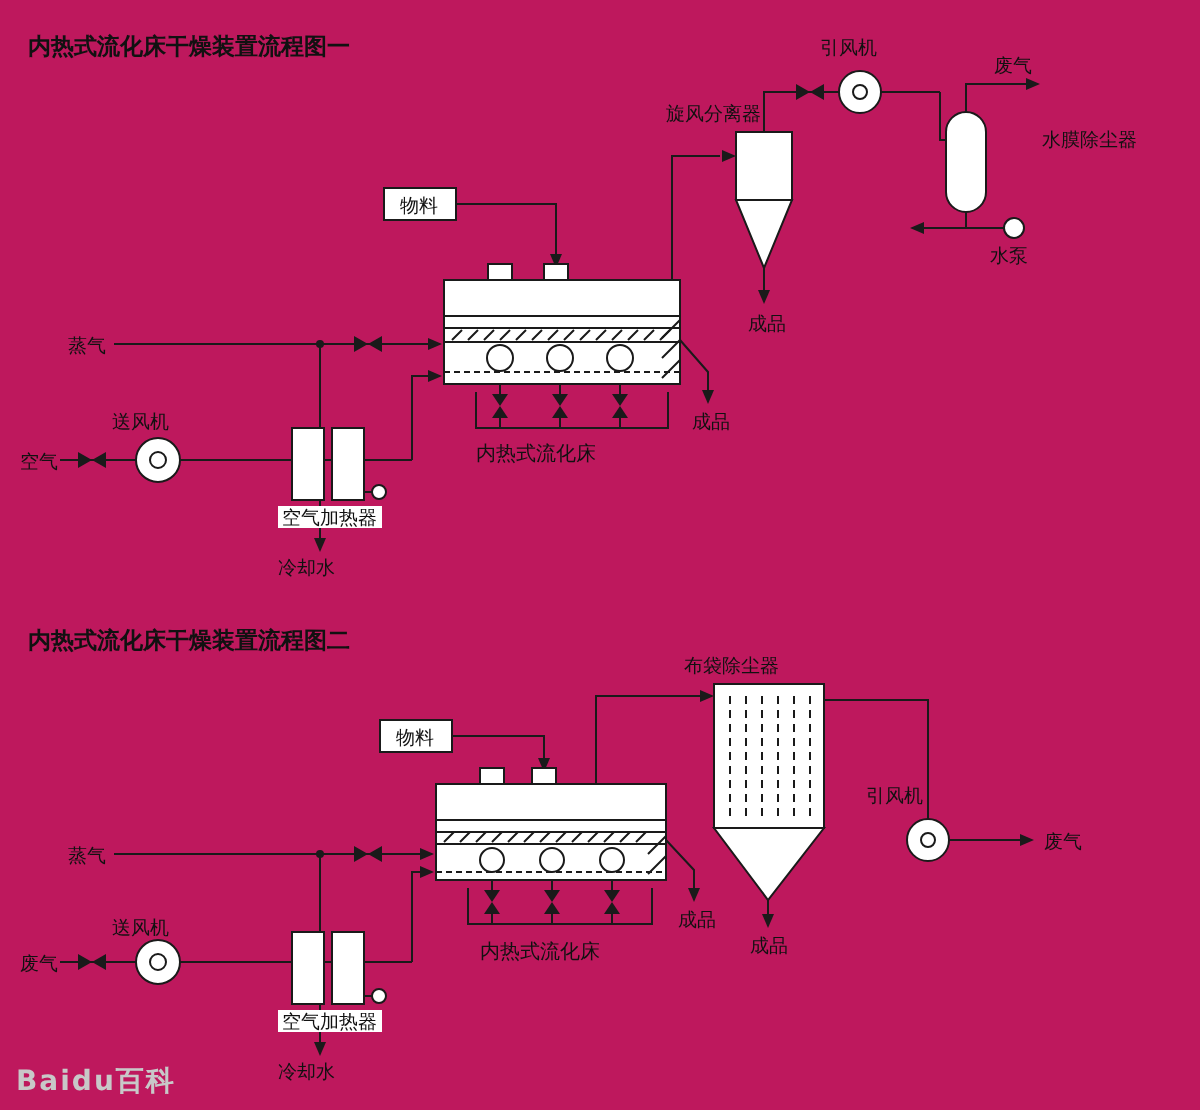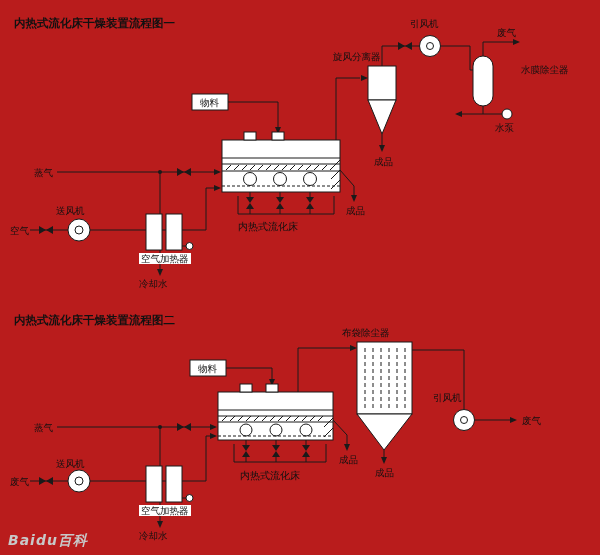--- a/index.html
+++ b/index.html
@@ -1,29 +1,29 @@
 <!DOCTYPE html>
 <html><head>
 <meta charset="utf-8">
 <style>
   html,body{margin:0;padding:0;background:#fff;}
-  .page{position:relative;width:600px;height:555px;background:#b91c1c;overflow:hidden;
+  .page{position:relative;width:600px;height:555px;background:#be185d;overflow:hidden;
         font-family:"DejaVu Sans","Liberation Sans",sans-serif;}
   svg{display:block;}
   .ln{stroke:#1a1a1a;stroke-width:1;fill:none;}
   .dash{stroke:#1a1a1a;stroke-width:1;fill:none;stroke-dasharray:3 2;}
   .bagln{stroke:#1a1a1a;stroke-width:1;fill:none;stroke-dasharray:4 3;}
   .solid{fill:#1a1a1a;stroke:none;}
   .box{fill:#ffffff;stroke:#1a1a1a;stroke-width:1;}
   .mask{fill:#ffffff;stroke:none;}
   text{fill:#111;font-size:9.5px;font-family:"DejaVu Sans","Liberation Sans",sans-serif;}
   .title{font-size:11.5px;font-weight:bold;}
   .lbl10{font-size:10px;}
   .watermark{position:absolute;left:8px;bottom:5px;color:#c8c8c8;font-size:14px;
-             font-style:italic;font-weight:bold;letter-spacing:1px;}
+             font-weight:bold;letter-spacing:1px;}
 </style>
 </head>
 <body>
 
 <div class="page">
 <svg width="600" height="555" viewBox="0 0 600 555">
   <defs>
     <pattern id="hatch" width="5" height="5" patternUnits="userSpaceOnUse">
       <rect width="5" height="5" fill="#ffffff"></rect>
       <path d="M0 5 L5 0" stroke="#555" stroke-width="0.8" fill="none"></path>

